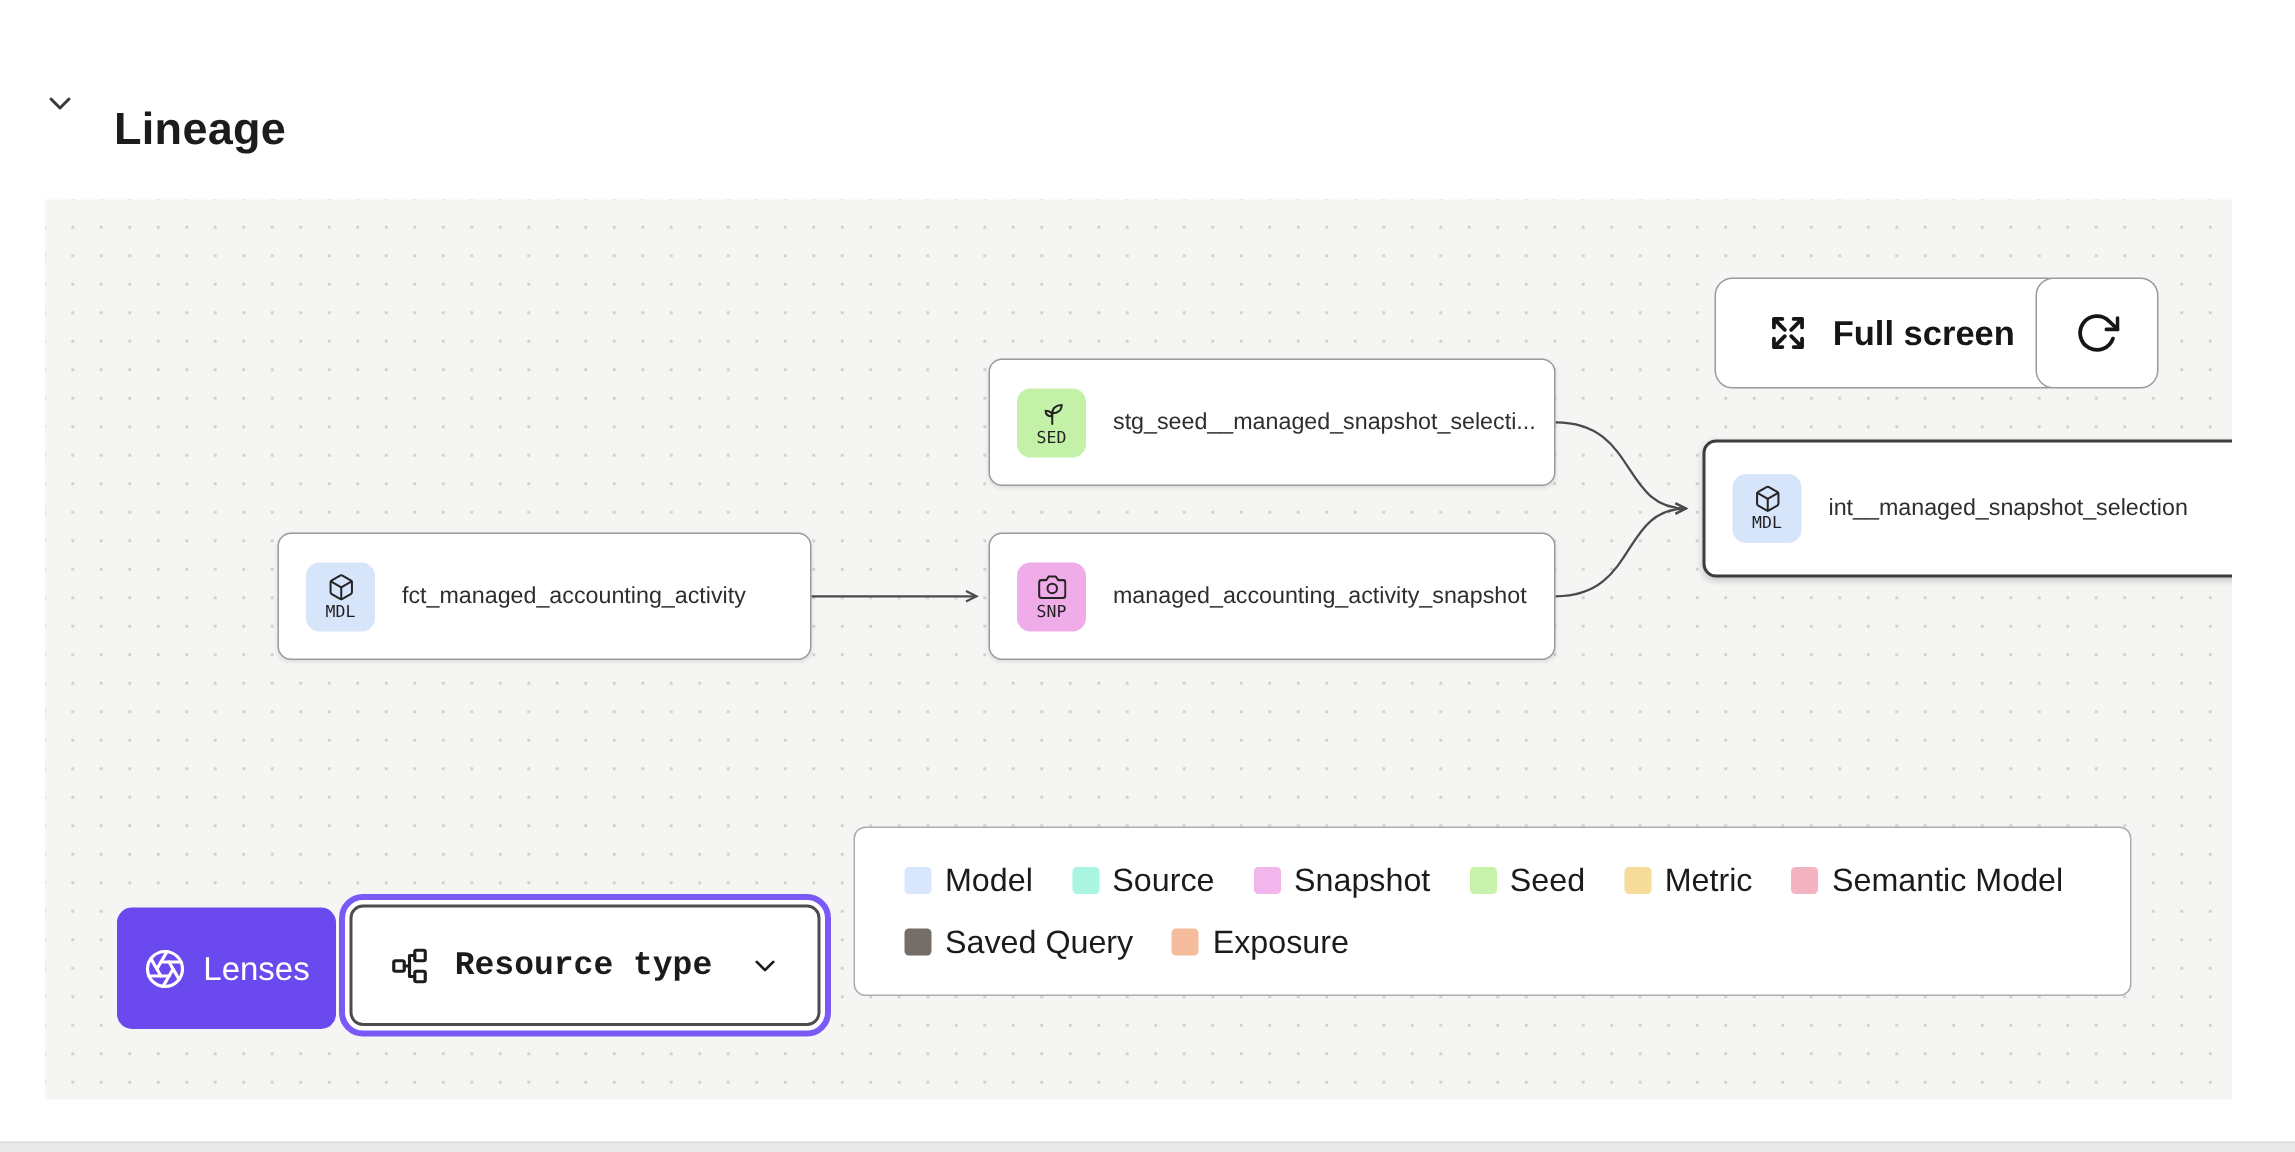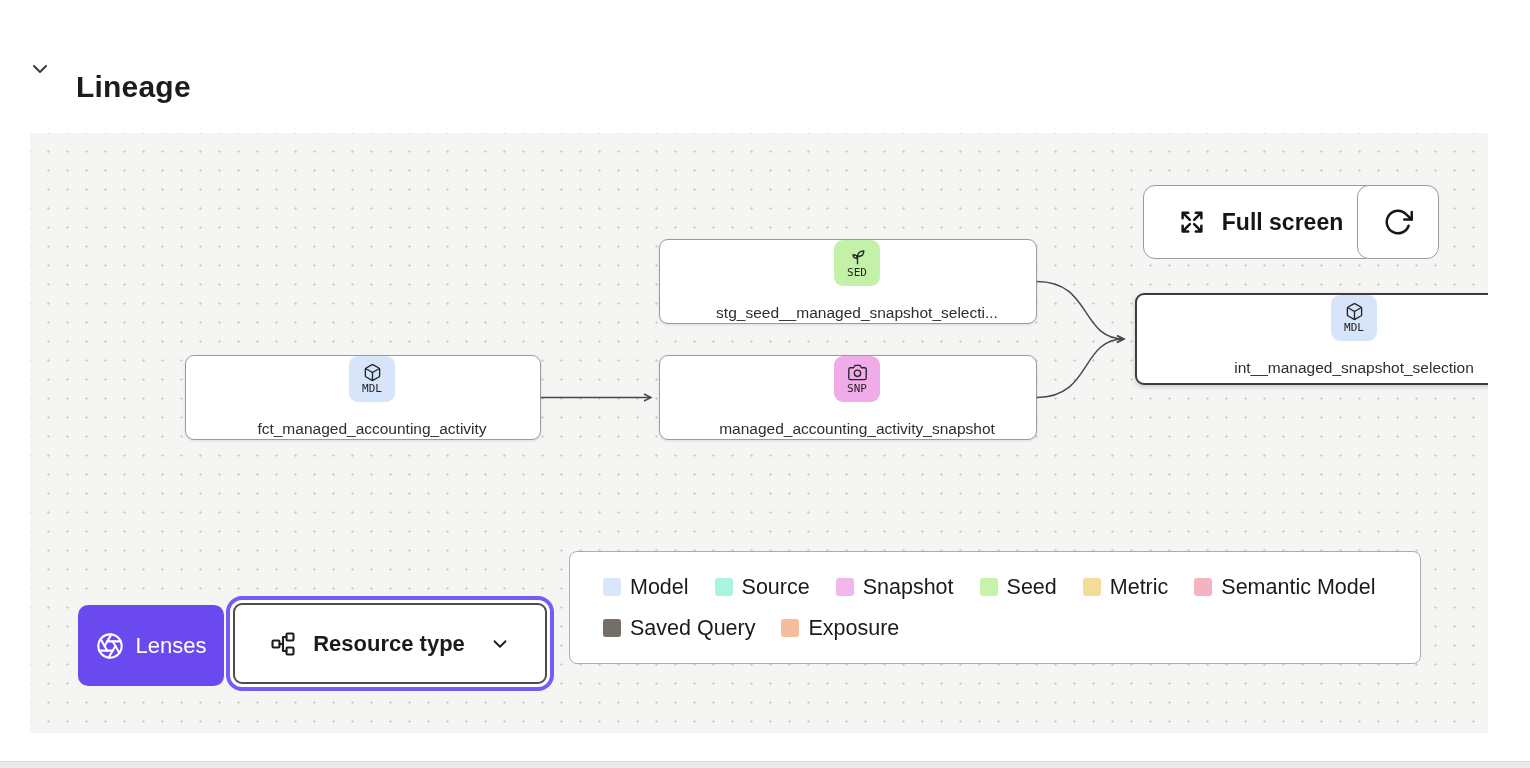--- a/index.html
+++ b/index.html
@@ -16,21 +16,21 @@
   .canvas { position:absolute; left:30px; top:133px; width:1458px; height:600px;
             background-color:#f5f5f4;
             background-image:radial-gradient(circle, #d2d2d0 1.3px, transparent 1.3px);
             background-size:19px 19px; background-position:9px 9px;
             overflow:hidden; }
   .edges { position:absolute; left:0; top:0; pointer-events:none; }
 
   
   .node { position:absolute; background:#ffffff; border:1.4px solid #9b9b9b; border-radius:9px;
           display:flex; align-items:center; gap:18px; padding-left:18px;
-          box-shadow:0 1px 3px rgba(0,0,0,.10); cursor:pointer;flex-direction:column; }
+          box-shadow:0 1px 3px rgba(0,0,0,.10); cursor:pointer; }
   .node-fct  { left:155px;  top:222px; width:356px; height:85px; }
   .node-seed { left:629px;  top:106px; width:378px; height:85px; }
   .node-snp  { left:629px;  top:222px; width:378px; height:85px; }
   .node-int  { left:1105px; top:160px; width:420px; height:92px; border:2.4px solid #3d3d3d;
                box-shadow:0 2px 5px rgba(0,0,0,.18); }
   .badge { width:46px; height:46px; border-radius:9px; display:flex; flex-direction:column;
            align-items:center; justify-content:center; gap:0; flex:none; }
   .badge svg { width:19px; height:19px; stroke:#242424; }
   .badge span { font-family:"DejaVu Sans Mono", monospace; font-size:11px; font-weight:500;
                 color:#1f1f1f; line-height:13px; }
@@ -50,21 +50,21 @@
                 border-radius:10px; display:flex; align-items:center; justify-content:center;
                 gap:12px; cursor:pointer; border:none; }
   .btn-lenses span { color:#ffffff; font-size:22px; font-weight:500; }
   .btn-lenses svg { width:28px; height:28px; stroke:#ffffff; }
   .dd-ring { position:absolute; left:196px; top:463px; width:328px; height:95px;
              border:4px solid #7a5af5; border-radius:16px; background:#ffffff; padding:3px;
              cursor:pointer; }
   .dd-inner { width:100%; height:100%; background:#ffffff; border:2px solid #4c4c4c;
               border-radius:9px; display:flex; align-items:center; justify-content:center; gap:16px; }
   .dd-inner svg.rt { width:28px; height:28px; stroke:#1d1d1d; }
-  .dd-inner .dd-label { font-size:22px; font-weight:600; color:#1b1b1b; }
+  .dd-inner .dd-label { font-size:22px; font-weight:600; color:#1b1b1b;font-family:Liberation Mono, monospace; }
   .dd-inner svg.chev { width:22px; height:22px; stroke:#1d1d1d; margin-left:8px; }
 
   
   .legend { position:absolute; left:539px; top:418px; width:852px; height:113px;
             background:#ffffff; border:1.6px solid #adadad; border-radius:8px;
             display:flex; flex-wrap:wrap; align-content:center; column-gap:26px; row-gap:16px;
             padding:10px 30px 10px 33px; }
   .legend-item { display:flex; align-items:center; gap:9px; }
   .legend-item .sw { width:18px; height:18px; border-radius:3px; flex:none; }
   .legend-item .lb { font-size:21.5px; font-weight:500; color:#1b1b1b; white-space:nowrap; }

